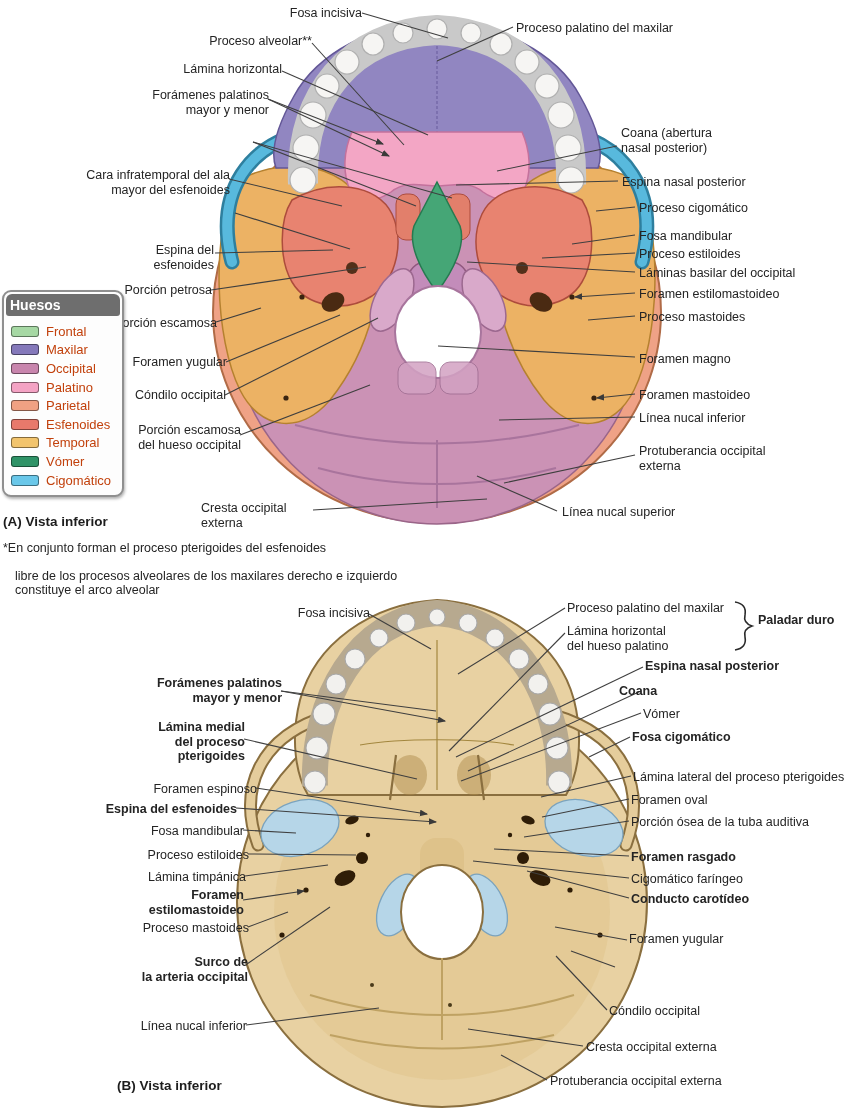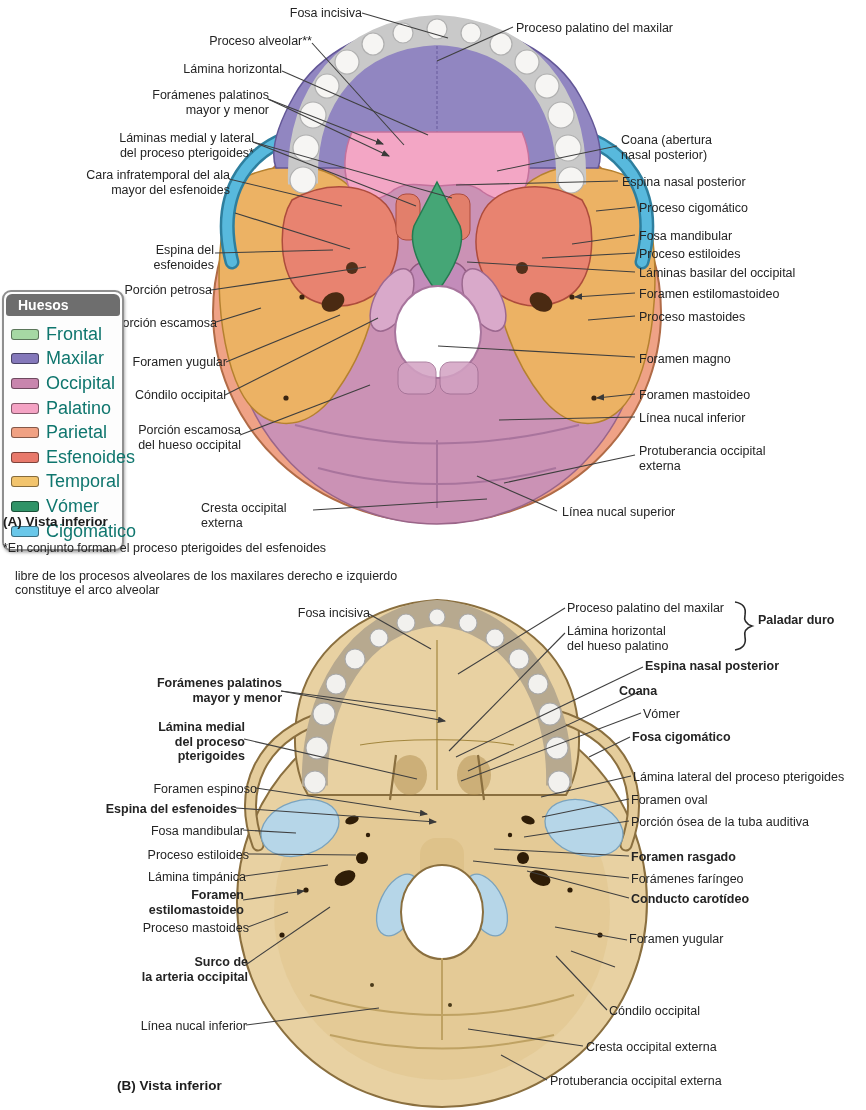--- a/index.html
+++ b/index.html
@@ -8,24 +8,24 @@
   .art{position:absolute;left:0;top:0;width:866px;height:1110px;}
   .lbl{position:absolute;font-size:12.5px;line-height:14.5px;color:#242424;white-space:pre-line;}
   .lbl.r{text-align:right;}
   .b{font-weight:bold;}
   .cap{position:absolute;font-size:13.5px;font-weight:bold;color:#1d1d1d;}
   .fn{position:absolute;font-size:12.5px;line-height:14px;color:#242424;}
   .legend{position:absolute;left:2px;top:290px;width:114px;background:#fdfdfd;
           border:2px solid #8f8f8f;border-radius:9px;box-shadow:1px 2px 3px rgba(0,0,0,.3);
           padding:2px 2px 6px 2px;}
   .legend-header{background:#6e6e6e;color:#fff;font-weight:bold;font-size:14px;
-          padding:3px 12px;border-radius:6px 6px 3px 3px;margin-bottom:6px;}
+          padding:3px 4px;border-radius:6px 6px 3px 3px;margin-bottom:6px;}
   .legend-item{display:flex;align-items:center;gap:7px;padding:1.8px 2px 1.8px 5px;}
   .swatch{width:26px;height:9px;border-radius:3px;border:1px solid rgba(0,0,0,.45);flex:0 0 auto;}
-  .ltxt{font-size:18px;color:#0f766e;}
+  .ltxt{font-size:13px;color:#c2410c;}
 </style>
 </head>
 <body>
 
 <div class="canvas">
 
 <svg class="art" viewBox="0 0 866 1110">
   <defs>
     <marker id="arr" markerWidth="9" markerHeight="8" refX="6.5" refY="3" orient="auto">
       <path d="M0,0 L7.5,3 L0,6 Z" fill="#3a3a3a"></path>
@@ -231,37 +231,35 @@
     <line x1="583" y1="1046" x2="468" y2="1029"></line>
     <line x1="547" y1="1080" x2="501" y2="1055"></line>
   </g>
 </svg>
 
 <div class="lbl r" style="right:504px;top:6px">Fosa incisiva</div>
 <div class="lbl r" style="right:554px;top:34px">Proceso alveolar**</div>
 <div class="lbl r" style="right:584px;top:62px">Lámina horizontal</div>
 <div class="lbl r" style="right:597px;top:88px">Forámenes palatinos
 mayor y menor</div>
-<div class="lbl r" style="right:612px;top:131px">Láminas medial y lateral
-del proceso pterigoides*</div>
 <div class="lbl r" style="right:636px;top:168px">Cara infratemporal del ala
 mayor del esfenoides</div>
 <div class="lbl r" style="right:652px;top:243px">Espina del
 esfenoides</div>
 <div class="lbl r" style="right:654px;top:283px">Porción petrosa</div>
 <div class="lbl r" style="right:649px;top:316px">Porción escamosa</div>
 <div class="lbl r" style="right:639px;top:355px">Foramen yugular</div>
 <div class="lbl r" style="right:640px;top:388px">Cóndilo occipital</div>
 <div class="lbl r" style="right:625px;top:423px">Porción escamosa
 del hueso occipital</div>
 <div class="lbl" style="left:201px;top:501px">Cresta occipital
 externa</div>
 
 <div class="lbl" style="left:516px;top:21px">Proceso palatino del maxilar</div>
-<div class="lbl" style="left:621px;top:133px">Coana (abertura
+<div class="lbl" style="left:621px;top:126px">Coana (abertura
 nasal posterior)</div>
 <div class="lbl" style="left:622px;top:175px">Espina nasal posterior</div>
 <div class="lbl" style="left:639px;top:201px">Proceso cigomático</div>
 <div class="lbl" style="left:639px;top:229px">Fosa mandibular</div>
 <div class="lbl" style="left:639px;top:247px">Proceso estiloides</div>
 <div class="lbl" style="left:639px;top:266px">Láminas basilar del occipital</div>
 <div class="lbl" style="left:639px;top:287px">Foramen estilomastoideo</div>
 <div class="lbl" style="left:639px;top:310px">Proceso mastoides</div>
 <div class="lbl" style="left:639px;top:352px">Foramen magno</div>
 <div class="lbl" style="left:639px;top:388px">Foramen mastoideo</div>
@@ -339,21 +337,21 @@
 del hueso palatino</div>
 <div class="lbl b" style="left:758px;top:613px">Paladar duro</div>
 <div class="lbl b" style="left:645px;top:659px">Espina nasal posterior</div>
 <div class="lbl b" style="left:619px;top:684px">Coana</div>
 <div class="lbl" style="left:643px;top:707px">Vómer</div>
 <div class="lbl b" style="left:632px;top:730px">Fosa cigomático</div>
 <div class="lbl" style="left:633px;top:770px">Lámina lateral del proceso pterigoides</div>
 <div class="lbl" style="left:631px;top:793px">Foramen oval</div>
 <div class="lbl" style="left:631px;top:815px">Porción ósea de la tuba auditiva</div>
 <div class="lbl b" style="left:631px;top:850px">Foramen rasgado</div>
-<div class="lbl" style="left:631px;top:872px">Forámenes faríngeo</div>
+<div class="lbl" style="left:631px;top:872px">Cigomático faríngeo</div>
 <div class="lbl b" style="left:631px;top:892px">Conducto carotídeo</div>
 <div class="lbl" style="left:629px;top:932px">Foramen yugular</div>
 <div class="lbl" style="left:609px;top:1004px">Cóndilo occipital</div>
 <div class="lbl" style="left:586px;top:1040px">Cresta occipital externa</div>
 <div class="lbl" style="left:550px;top:1074px">Protuberancia occipital externa</div>
 
 <div class="cap" style="left:117px;top:1078px">(B) Vista inferior</div>
 
 </div>
 

